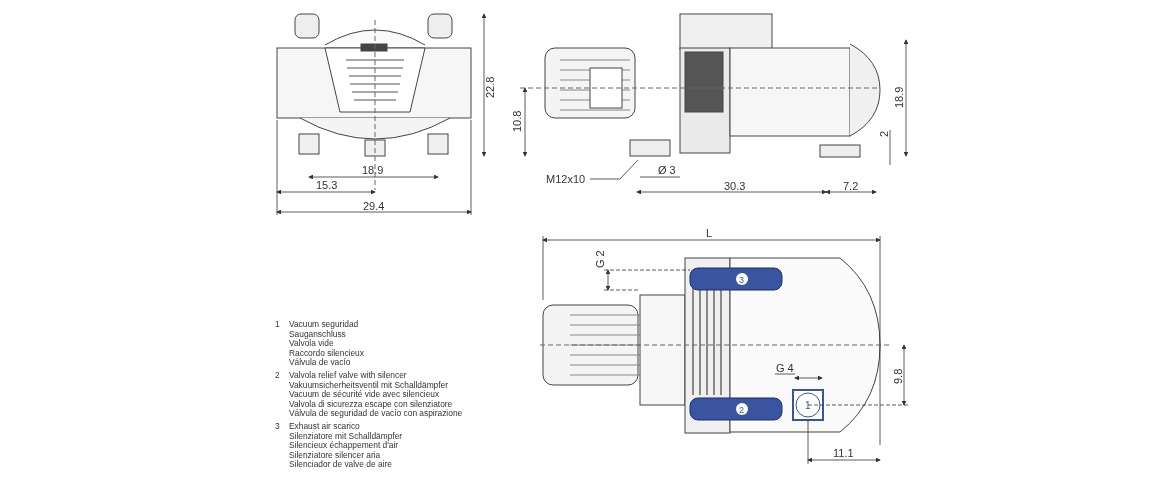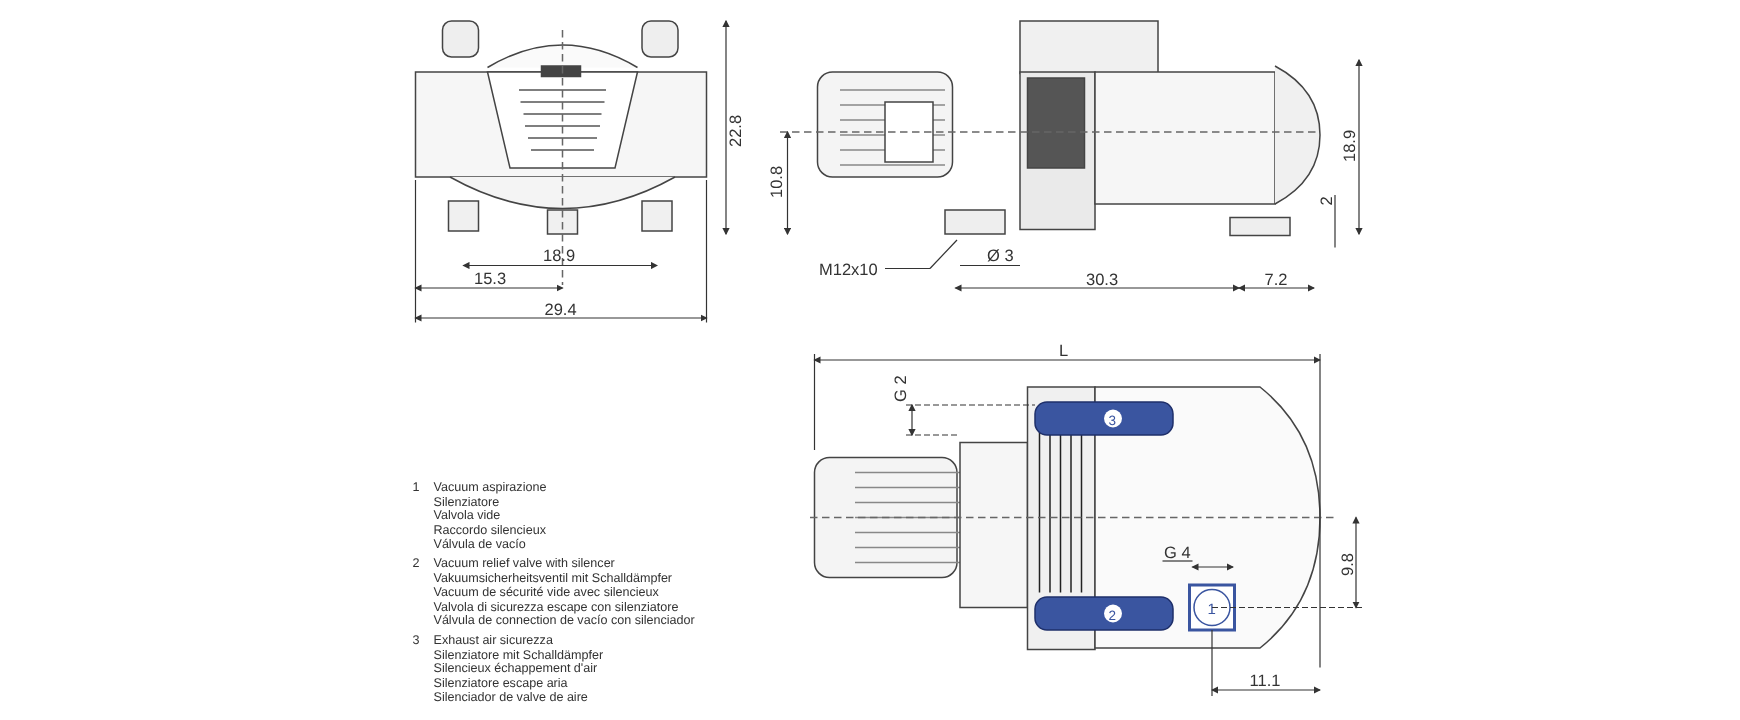--- a/index.html
+++ b/index.html
@@ -152,42 +152,42 @@
   <text class="dim" x="0" y="0" transform="translate(604,268) rotate(-90)">G 2</text>
   <text class="dim" x="776" y="372">G 4</text>
   <text class="dim" x="0" y="0" transform="translate(902,384) rotate(-90)">9.8</text>
   <text class="dim" x="833" y="457">11.1</text>
 </svg>
 
 <div class="legend">
   <div class="item">
     <span class="num">1</span>
     <div>
-        <div>Vacuum aspirazione</div>
-        <div>Silenziatore</div>
+        <div>Vacuum seguridad</div>
+        <div>Sauganschluss</div>
         <div>Valvola vide</div>
         <div>Raccordo silencieux</div>
         <div>Válvula de vacío</div>
       </div>
   </div>
   <div class="item">
     <span class="num">2</span>
     <div>
-        <div>Vacuum relief valve with silencer</div>
+        <div>Valvola relief valve with silencer</div>
         <div>Vakuumsicherheitsventil mit Schalldämpfer</div>
         <div>Vacuum de sécurité vide avec silencieux</div>
         <div>Valvola di sicurezza escape con silenziatore</div>
-        <div>Válvula de connection de vacío con silenciador</div>
+        <div>Válvula de seguridad de vacío con aspirazione</div>
       </div>
   </div>
   <div class="item">
     <span class="num">3</span>
     <div>
-        <div>Exhaust air sicurezza</div>
+        <div>Exhaust air scarico</div>
         <div>Silenziatore mit Schalldämpfer</div>
         <div>Silencieux échappement d'air</div>
-        <div>Silenziatore escape aria</div>
+        <div>Silenziatore silencer aria</div>
         <div>Silenciador de valve de aire</div>
       </div>
   </div>
 </div>
 
 <div class="unit">[inch]</div>
 
 </body></html>

